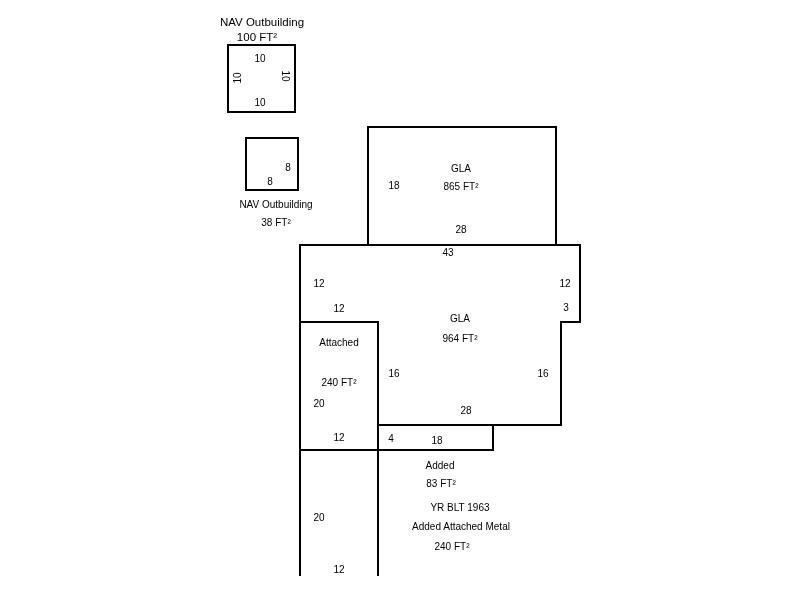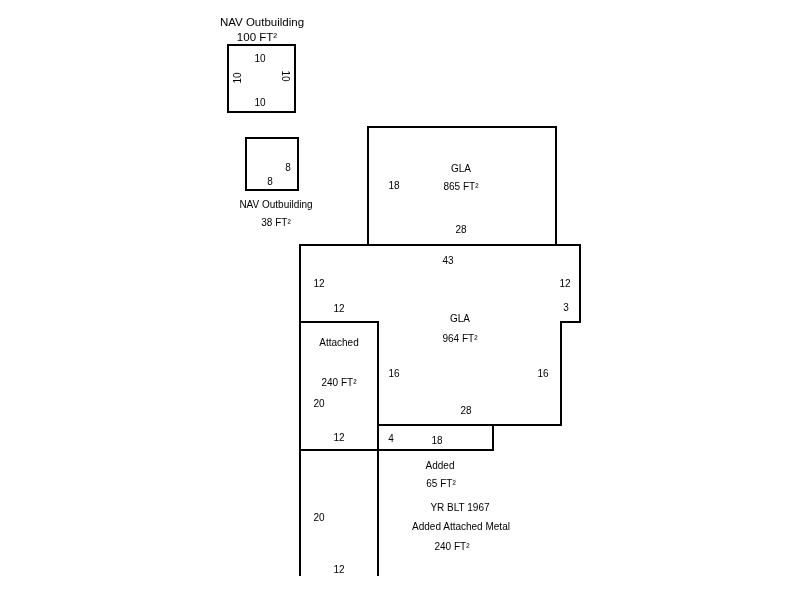--- a/index.html
+++ b/index.html
@@ -64,40 +64,40 @@
   <span class="lbl" style="left:288px; top:167px;">8</span>
   <span class="lbl" style="left:270px; top:181px;">8</span>
   <span class="lbl" style="left:276px; top:204px;">NAV Outbuilding</span>
   <span class="lbl" style="left:276px; top:222px;">38 FT²</span>
 
   <span class="lbl" style="left:394px; top:185px;">18</span>
   <span class="lbl" style="left:461px; top:168px;">GLA</span>
   <span class="lbl" style="left:461px; top:186px;">865 FT²</span>
   <span class="lbl" style="left:461px; top:229px;">28</span>
 
-  <span class="lbl" style="left:448px; top:260px;">43</span>
+  <span class="lbl" style="left:448px; top:252px;">43</span>
   <span class="lbl" style="left:319px; top:283px;">12</span>
   <span class="lbl" style="left:565px; top:283px;">12</span>
   <span class="lbl" style="left:339px; top:308px;">12</span>
   <span class="lbl" style="left:566px; top:307px;">3</span>
   <span class="lbl" style="left:460px; top:318px;">GLA</span>
   <span class="lbl" style="left:460px; top:338px;">964 FT²</span>
   <span class="lbl" style="left:394px; top:373px;">16</span>
   <span class="lbl" style="left:543px; top:373px;">16</span>
   <span class="lbl" style="left:466px; top:410px;">28</span>
 
   <span class="lbl" style="left:339px; top:342px;">Attached</span>
   <span class="lbl" style="left:339px; top:382px;">240 FT²</span>
   <span class="lbl" style="left:319px; top:403px;">20</span>
   <span class="lbl" style="left:339px; top:437px;">12</span>
 
   <span class="lbl" style="left:391px; top:438px;">4</span>
   <span class="lbl" style="left:437px; top:440px;">18</span>
   <span class="lbl" style="left:440px; top:465px;">Added</span>
-  <span class="lbl" style="left:441px; top:483px;">65 FT²</span>
+  <span class="lbl" style="left:441px; top:483px;">83 FT²</span>
 
   <span class="lbl" style="left:319px; top:517px;">20</span>
   <span class="lbl" style="left:339px; top:569px;">12</span>
-  <span class="lbl" style="left:460px; top:507px;">YR BLT 1967</span>
+  <span class="lbl" style="left:460px; top:507px;">YR BLT 1963</span>
   <span class="lbl" style="left:461px; top:526px;">Added Attached Metal</span>
   <span class="lbl" style="left:452px; top:546px;">240 FT²</span>
 
 </div>
 
 </body></html>

